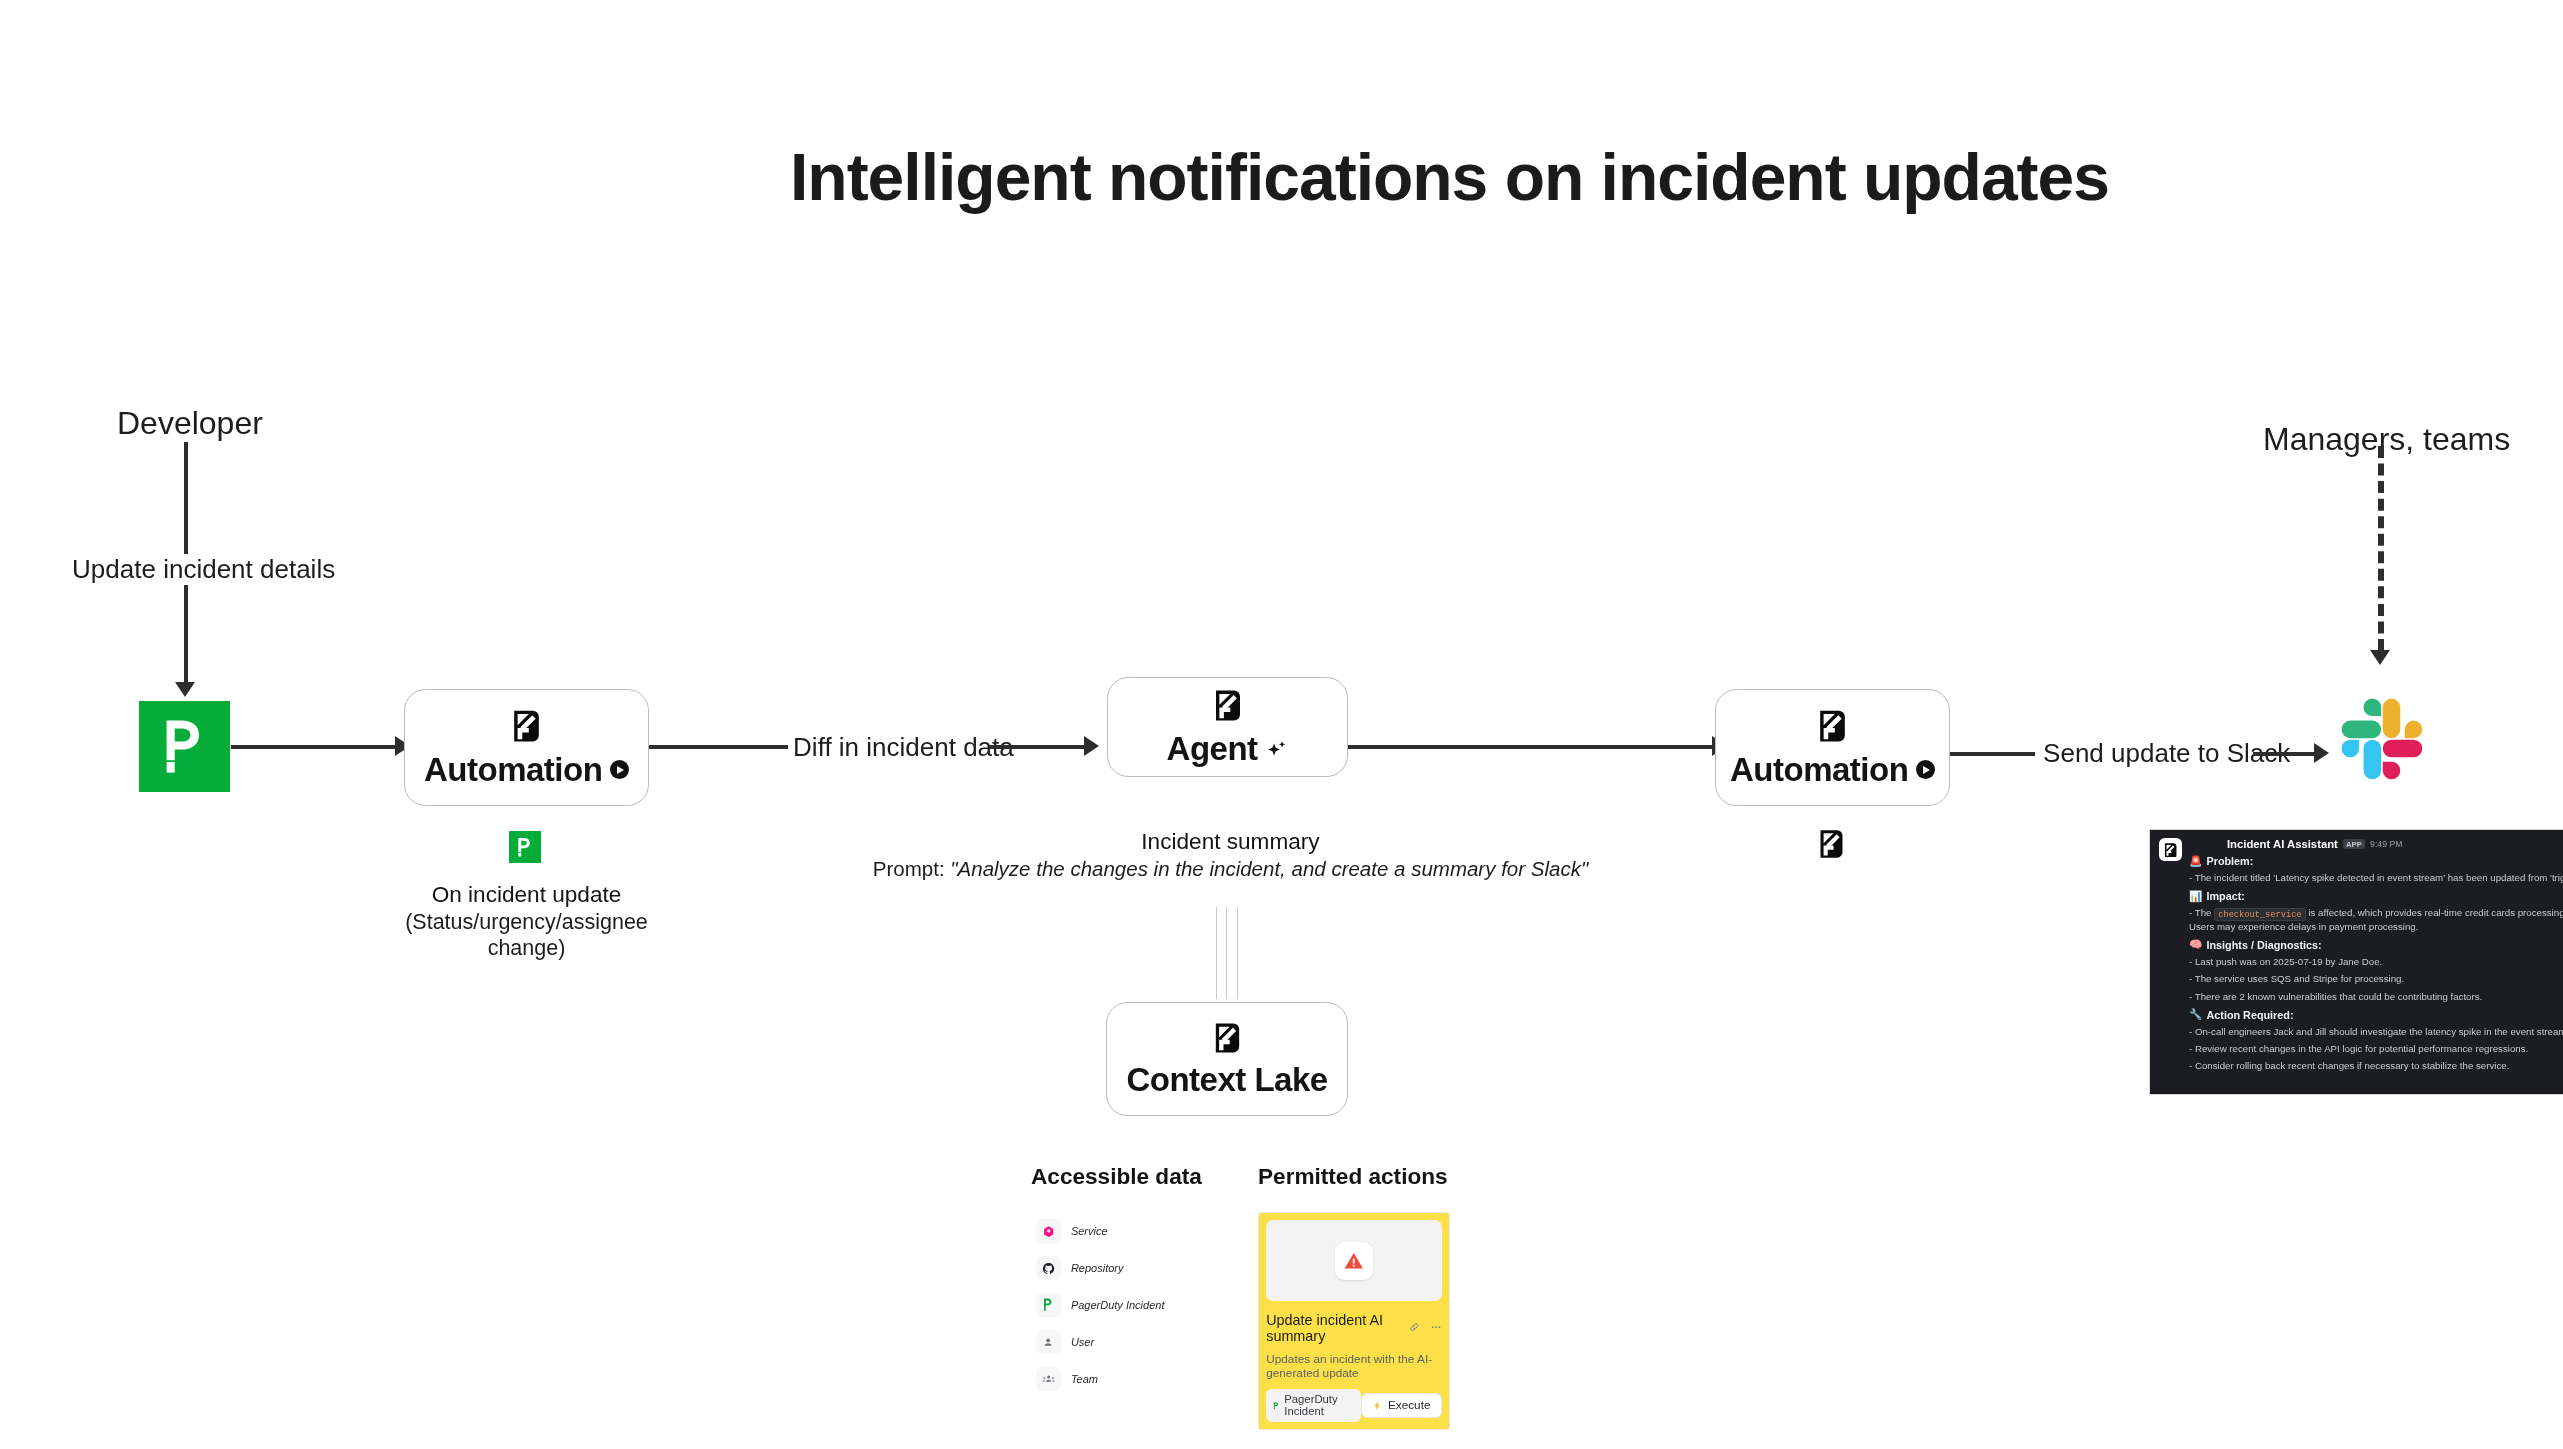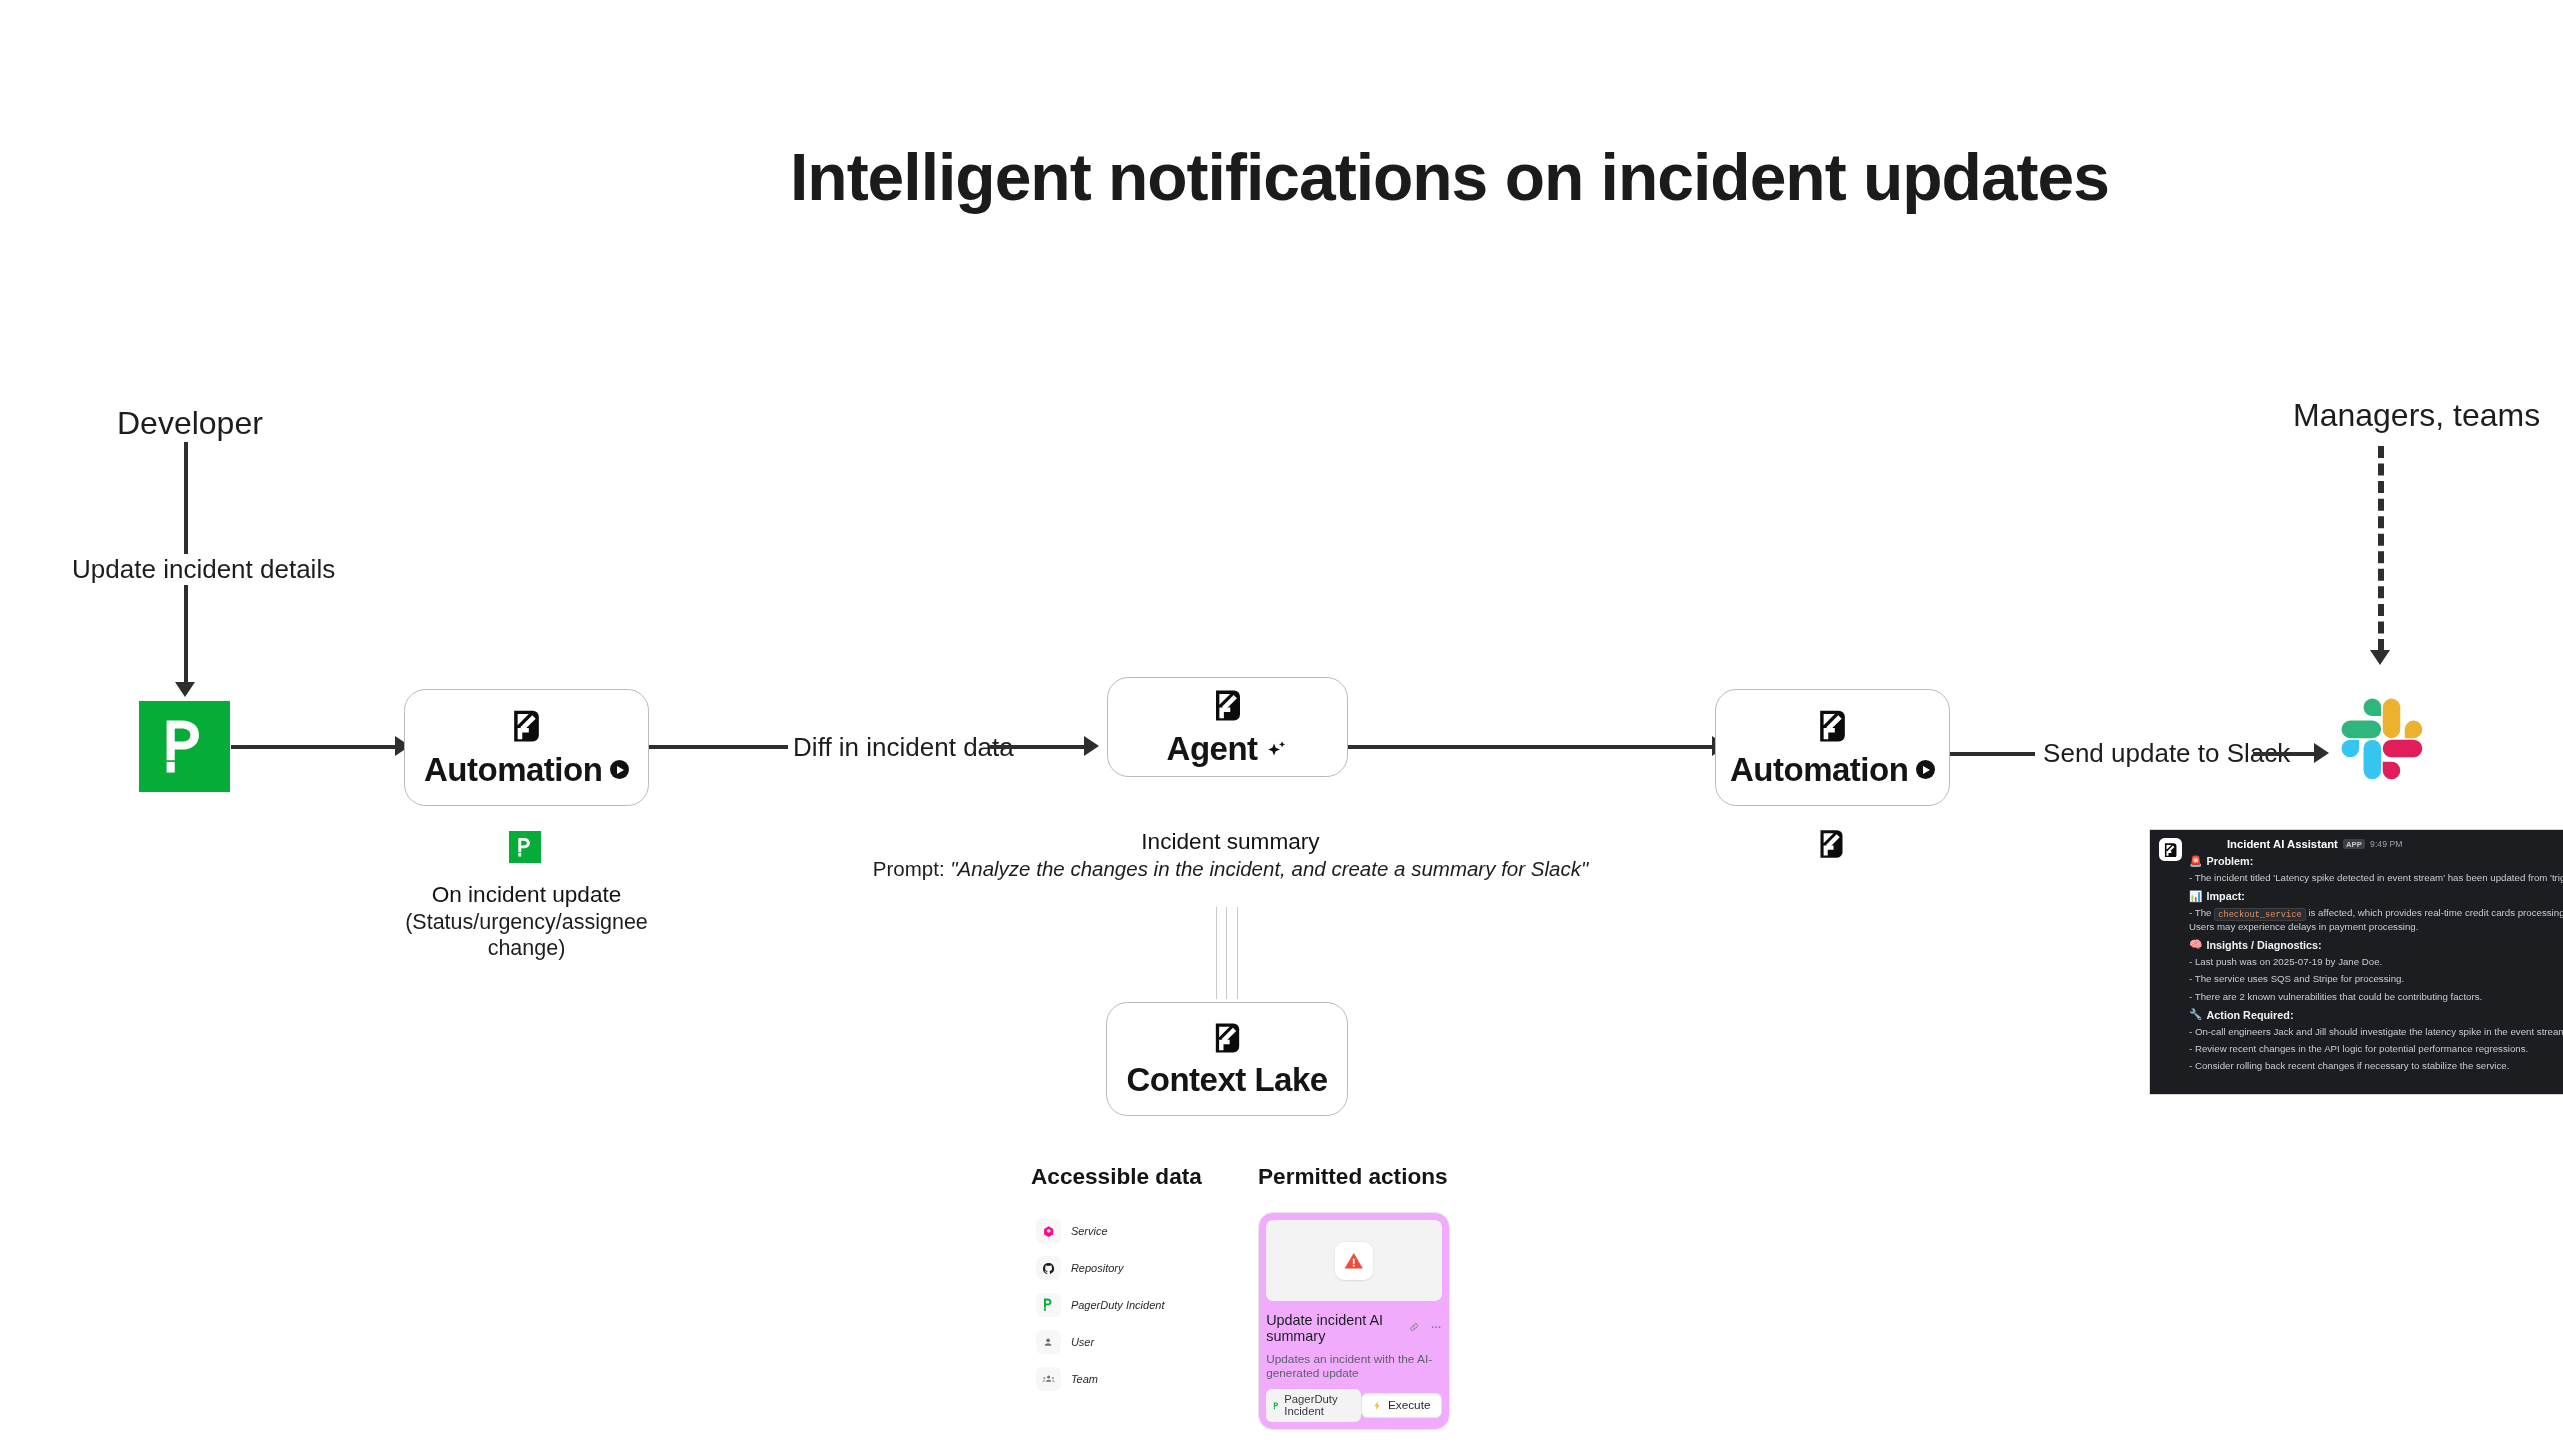--- a/index.html
+++ b/index.html
@@ -157,23 +157,23 @@
     width: 24.6px; height: 24.6px; border-radius: 6.2px;
     background: #f7f7f8;
     display:flex; align-items:center; justify-content:center;
     flex: 0 0 auto;
   }
   .data-row-label { font-size: 11px; color: #26282c; white-space: nowrap; font-style: italic; }
 
   
   .action-card {
     position: absolute;
-    background:#f0abfc;
+    background:#fde047;
     border:1px solid #e8e8ea;
-    border-radius: 15px;
+    border-radius: 3px;
     padding: 7.2px;
     width: 192px;
   }
   .action-hero {
     background:#f3f3f4;
     border-radius: 7.2px;
     height: 81px;
     display:flex; align-items:center; justify-content:center;
   }
   .hero-badge {
@@ -359,21 +359,21 @@
       <path fill="#ffffff" d="M12.5 28.5h14.5v6h-8.5v8.5h-6z"></path>
       <path fill="#ffffff" d="M31.5 12 16 27.5l4.4 4.4L35.9 16.4z"></path>
     </svg>
   </div>
 
   <div class="line-h" style="left:1950px; top:752px; width:85px;"></div>
   <div class="abs edge-label" style="left:2038px; top:738px;">Send update to Slack</div>
   <div class="line-h" style="left:2253px; top:752px; width:62px;"></div>
   <div class="arrowhead-right" style="left:2314px; top:743px;"></div>
 
-  <div class="abs actor-label" style="left:2263px; top:397px;margin-left:30px;">Managers, teams</div>
+  <div class="abs actor-label" style="left:2263px; top:421px;">Managers, teams</div>
   <div class="dash-v" style="left:2378px; top:446px; height:205px;"></div>
   <div class="arrowhead-down" style="left:2370px; top:650px;"></div>
 
   <div class="abs" style="left:2338px; top:695px;">
     <svg width="85" height="85" viewBox="0 0 122 122">
       <path fill="#36C5F0" d="M30.3 76.8a12.6 12.6 0 1 1-12.6-12.6h12.6z"></path>
       <path fill="#36C5F0" d="M36.7 76.8a12.6 12.6 0 0 1 25.2 0v31.6a12.6 12.6 0 0 1-25.2 0z"></path>
       <path fill="#2EB67D" d="M49.3 30.2a12.6 12.6 0 1 1 12.6-12.6v12.6z"></path>
       <path fill="#2EB67D" d="M49.3 36.7a12.6 12.6 0 0 1 0 25.2H17.7a12.6 12.6 0 0 1 0-25.2z"></path>
       <path fill="#ECB22E" d="M95.8 49.3a12.6 12.6 0 1 1 12.6 12.6H95.8z"></path>

